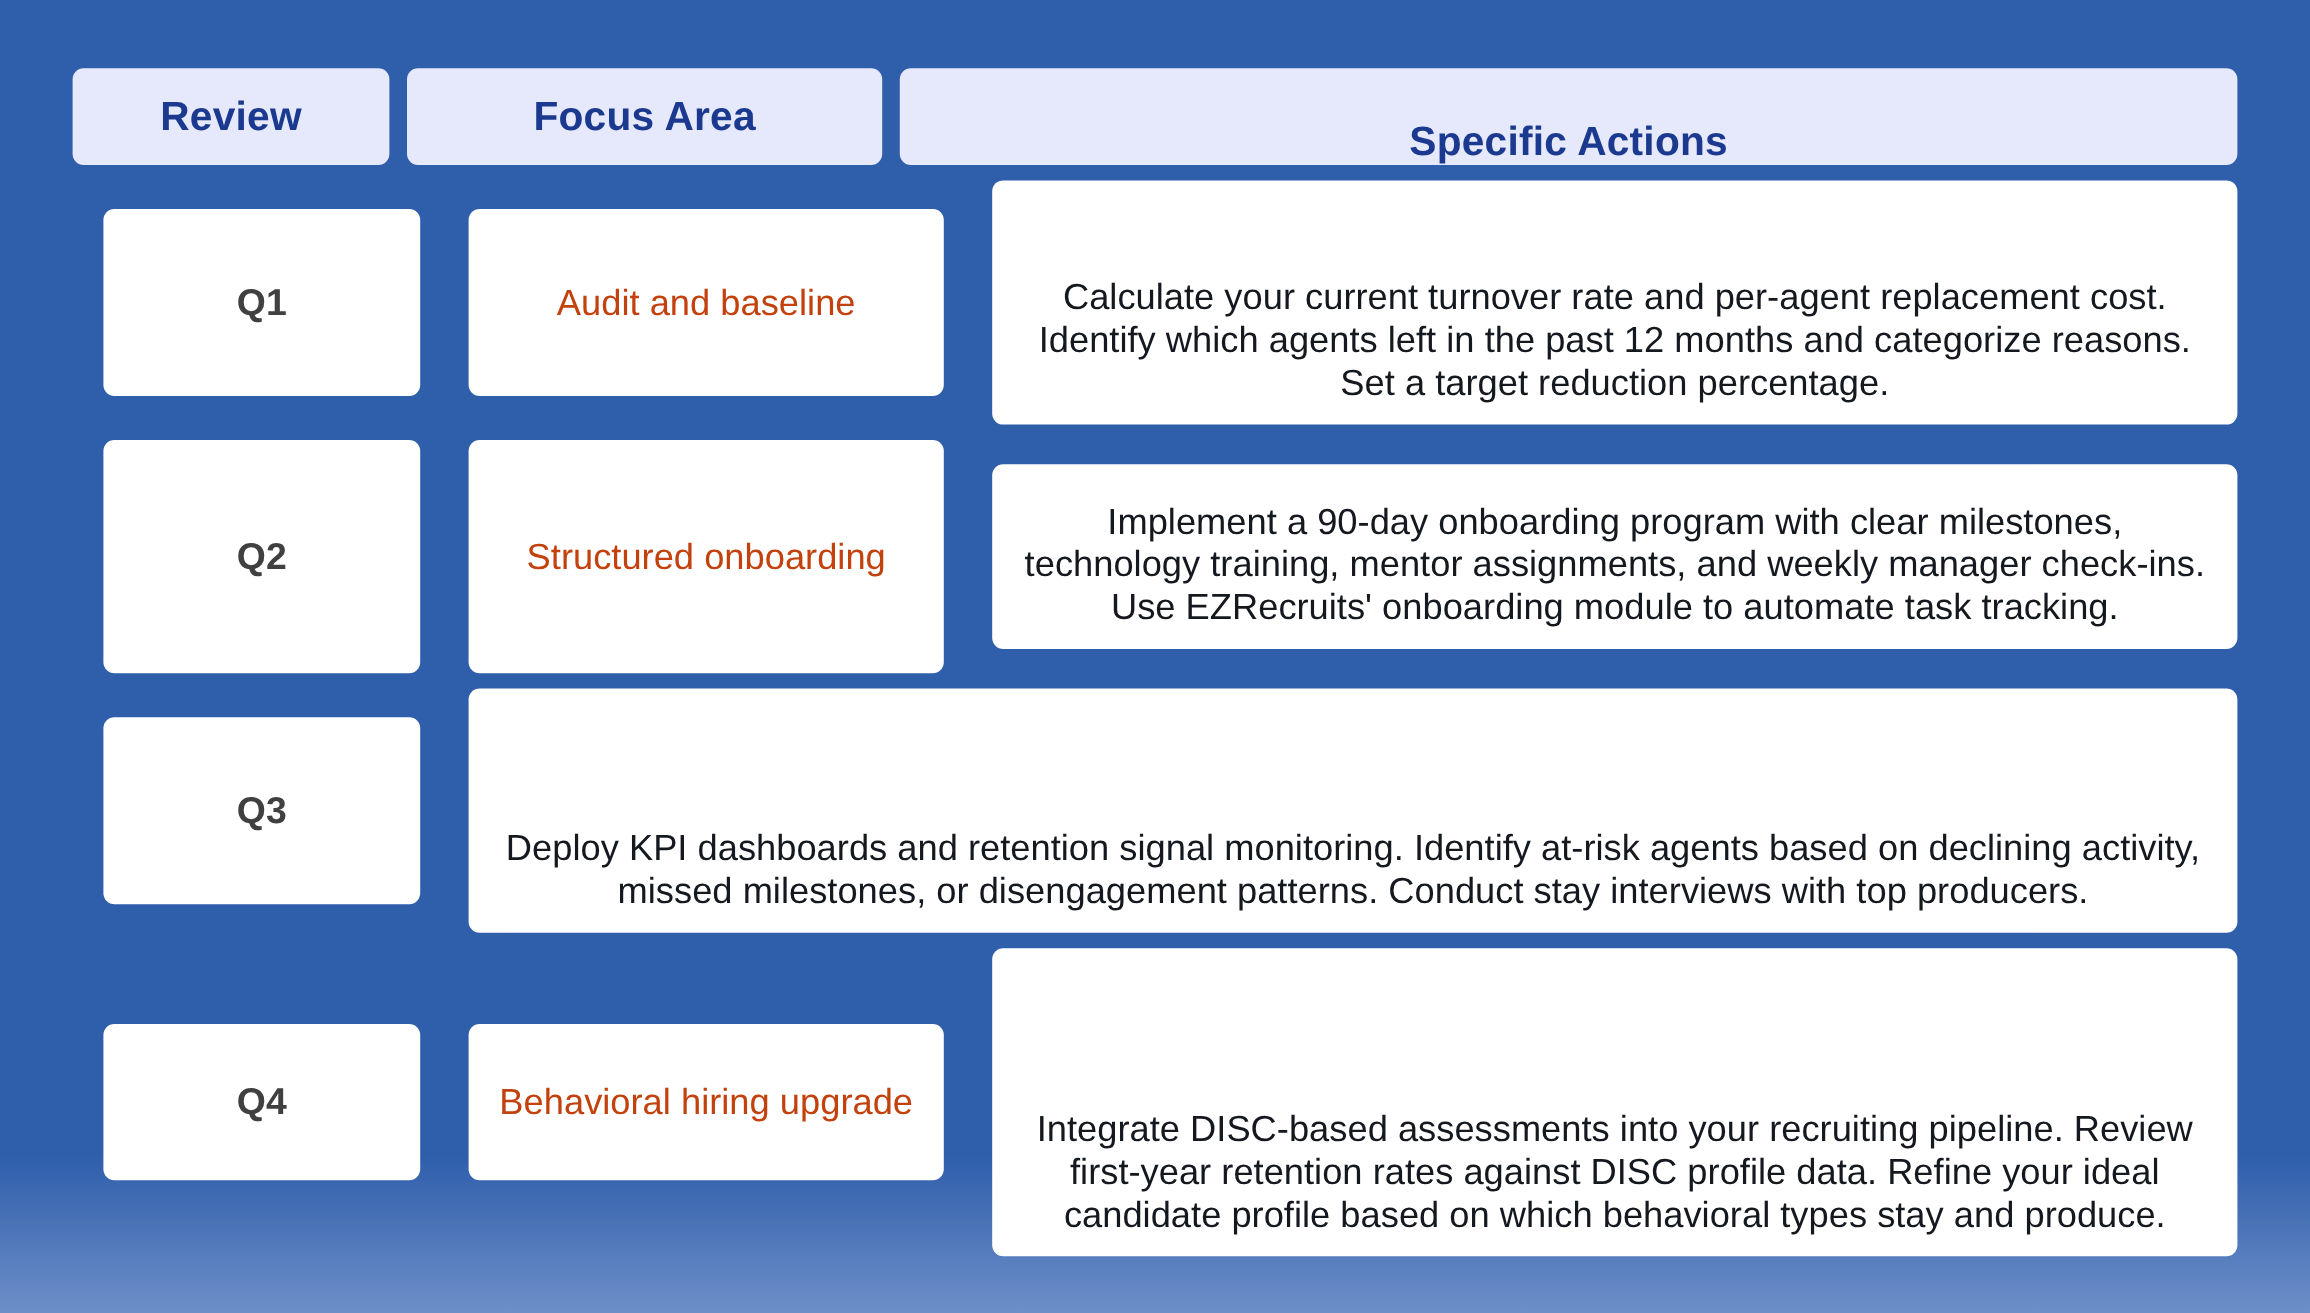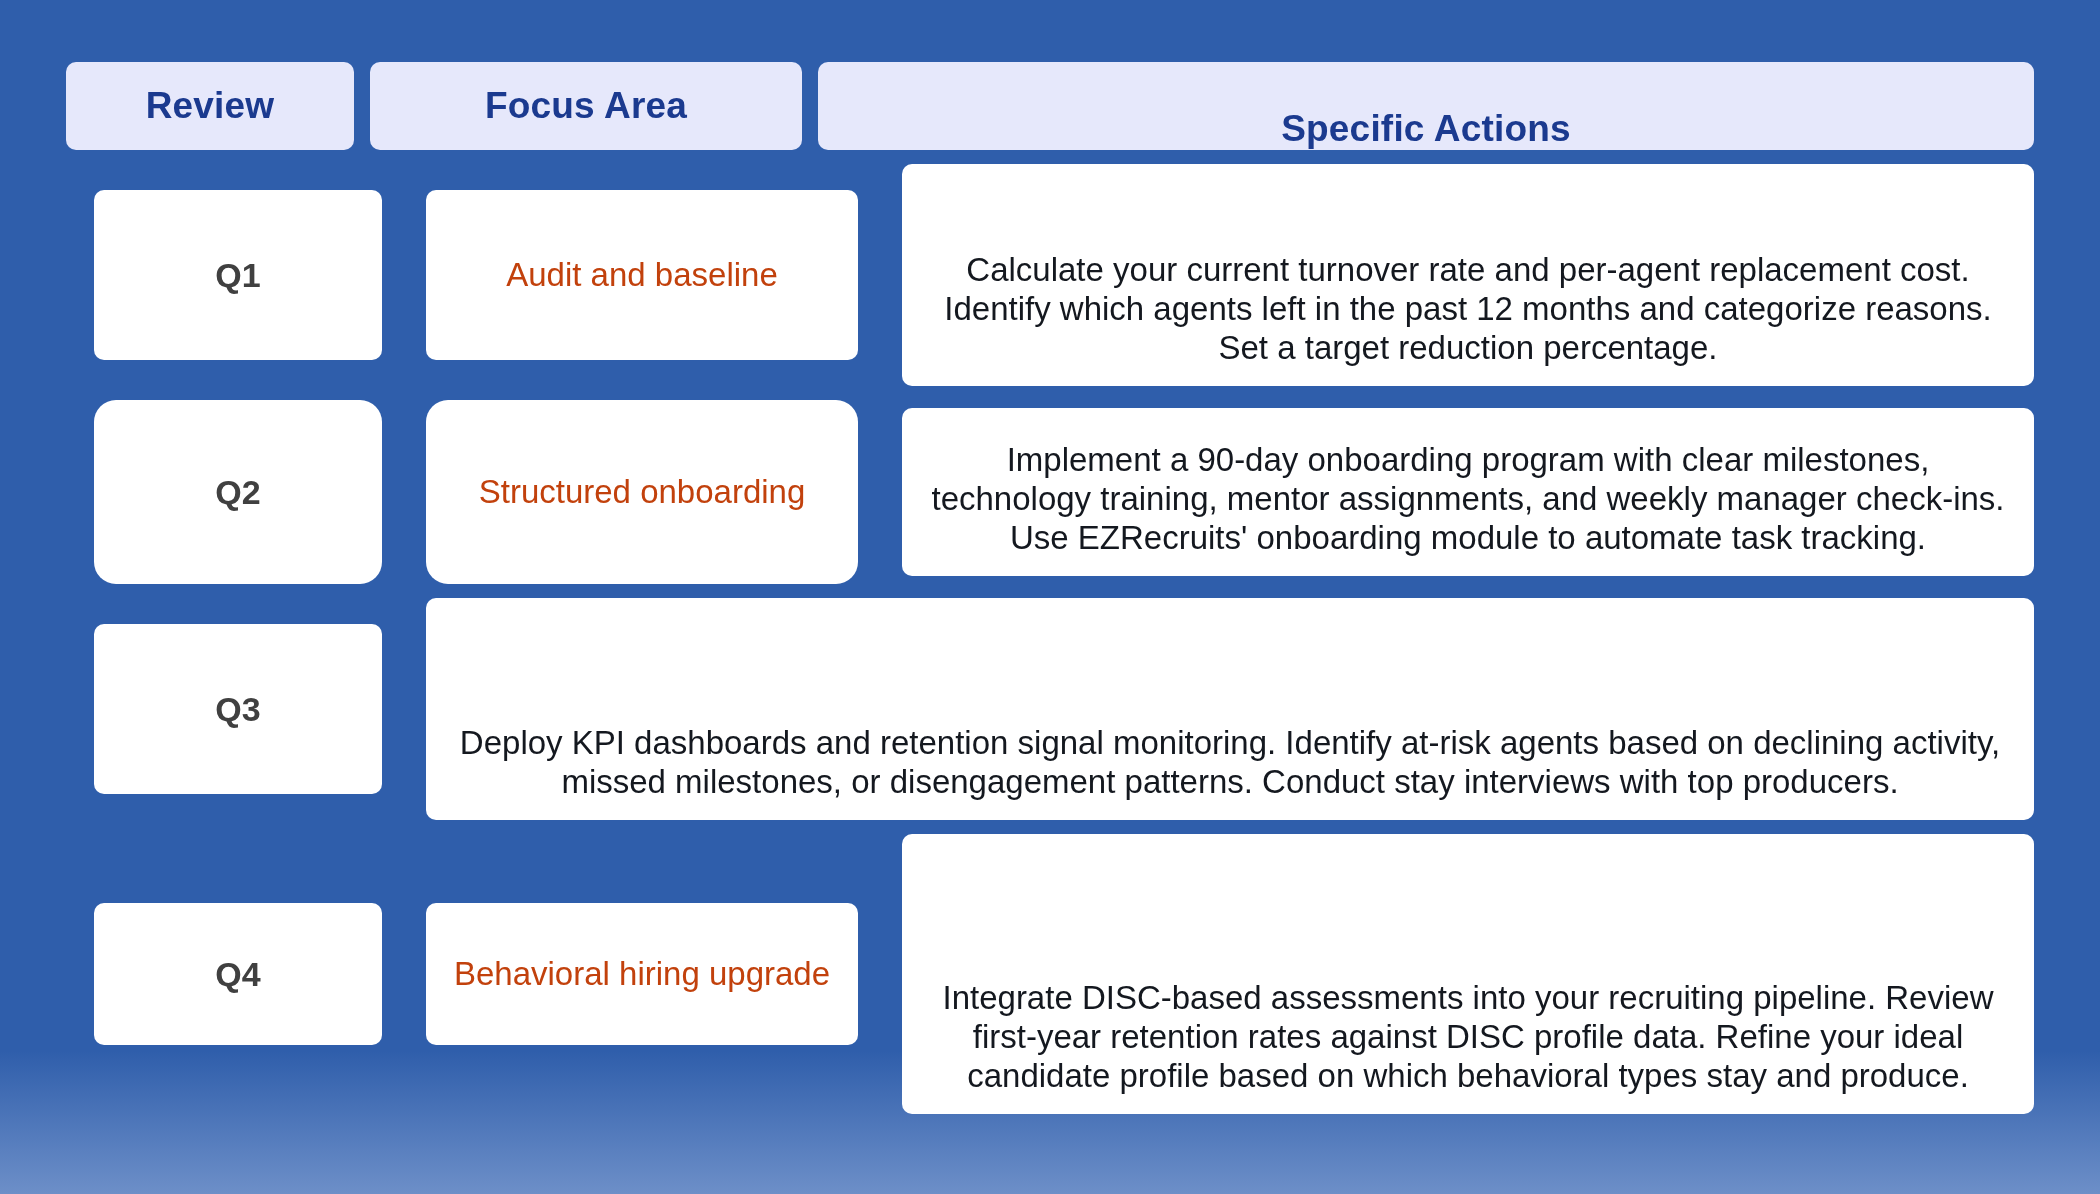--- a/index.html
+++ b/index.html
@@ -80,21 +80,21 @@
   .body-row .col-actions span {
     color: #14181f;
     font-size: 33px;
     line-height: 1.18;
   }
   .r1 .cell { height: 222px; }
   .r2 .cell { height: 168px; }
   .r3 .cell { height: 222px; }
   .r4 .cell { height: 280px; }
   .r1 .col-quarter, .r1 .col-focus { height: 170px; }
-  .r2 .col-quarter, .r2 .col-focus { height: 184px; border-radius: 22px; }
+  .r2 .col-quarter, .r2 .col-focus { height: 212px; }
   .r3 .col-quarter, .r3 .col-focus { height: 170px; }
   .r4 .col-quarter, .r4 .col-focus { height: 142px; }
   .row.body-row { align-items: center; }
 </style>
 </head>
 <body>
 
 <div class="page">
   <div class="table">
 

